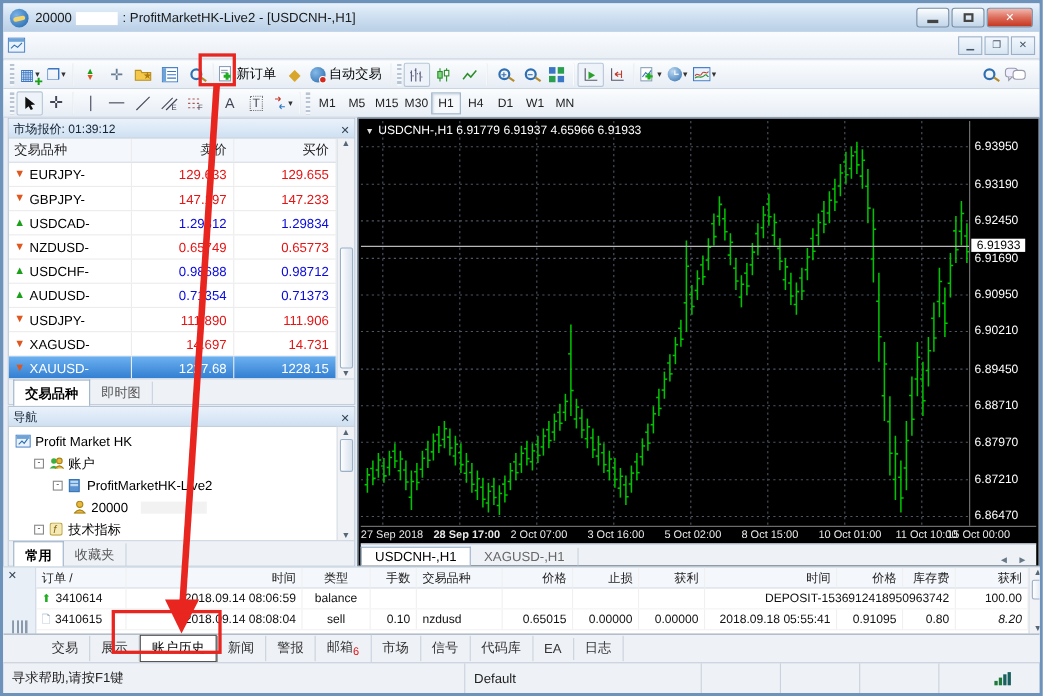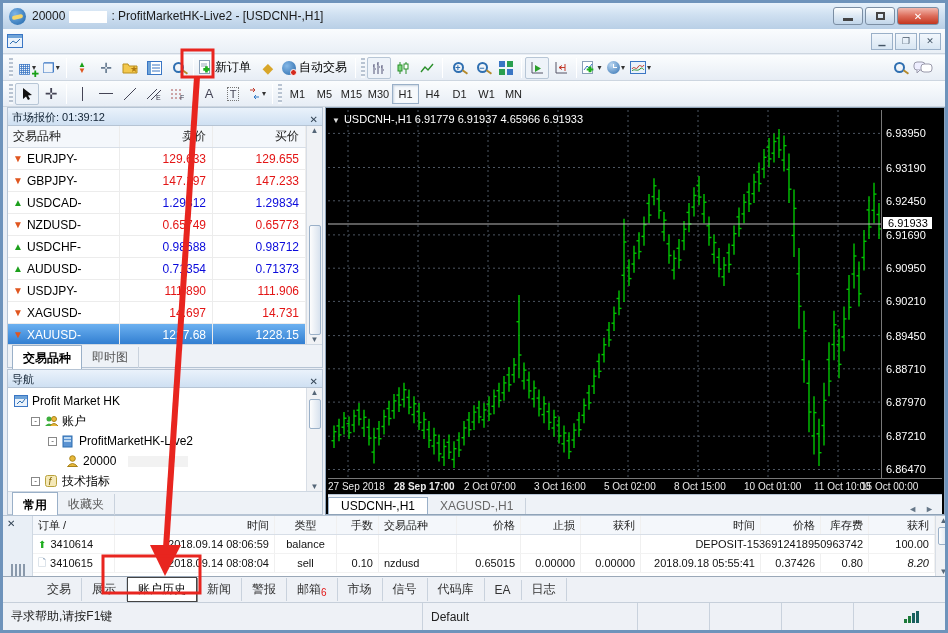--- a/index.html
+++ b/index.html
@@ -948,21 +948,21 @@
             <span>3410615</span>
           </span>
           <span class="tcell num" style="width: 160px;">2018.09.14 08:08:04</span>
           <span class="tcell ctr" style="width: 62px;">sell</span>
           <span class="tcell num" style="width: 42px;">0.10</span>
           <span class="tcell" style="width: 78px;">nzdusd</span>
           <span class="tcell num" style="width: 64px;">0.65015</span>
           <span class="tcell num" style="width: 60px;">0.00000</span>
           <span class="tcell num" style="width: 60px;">0.00000</span>
           <span class="tcell num" style="width: 120px;">2018.09.18 05:55:41</span>
-          <span class="tcell num" style="width: 60px;">0.37426</span>
+          <span class="tcell num" style="width: 60px;">0.91095</span>
           <span class="tcell num" style="width: 48px;">0.80</span>
           <span class="tcell num" style="flex: 1 1 0%; font-style: italic;">8.20</span>
         </div>
       </div>
     <div class="tscroll">
       <span>▲</span>
       <span class="vthumb" style="height:18px"></span>
       <span style="margin-top:auto">▼</span>
     </div>
     <div class="ttabs" id="terminal-tabs">

